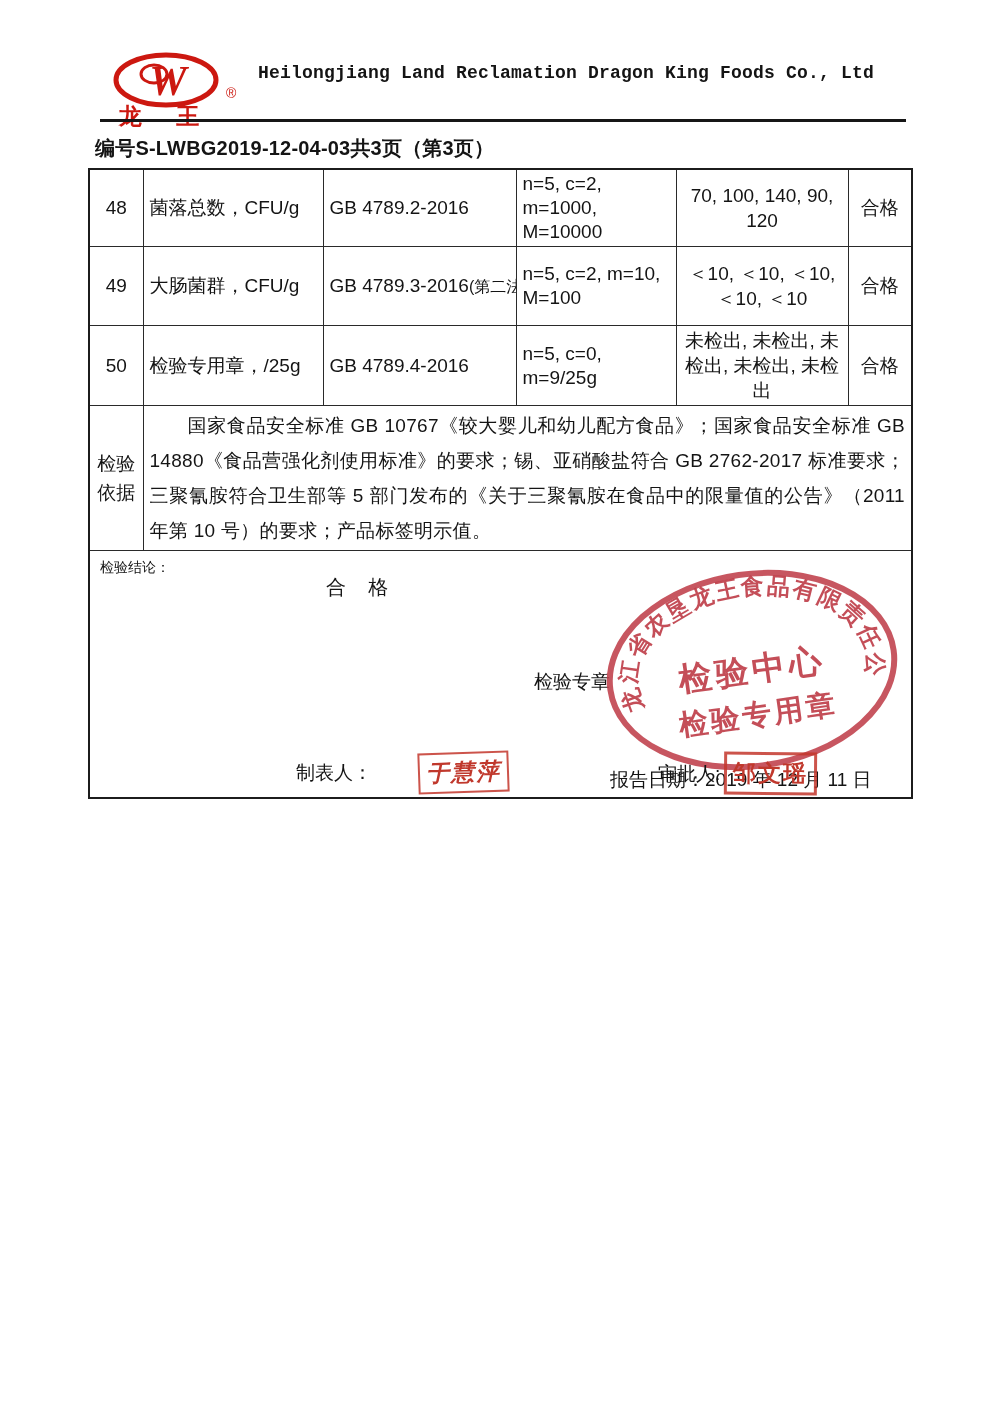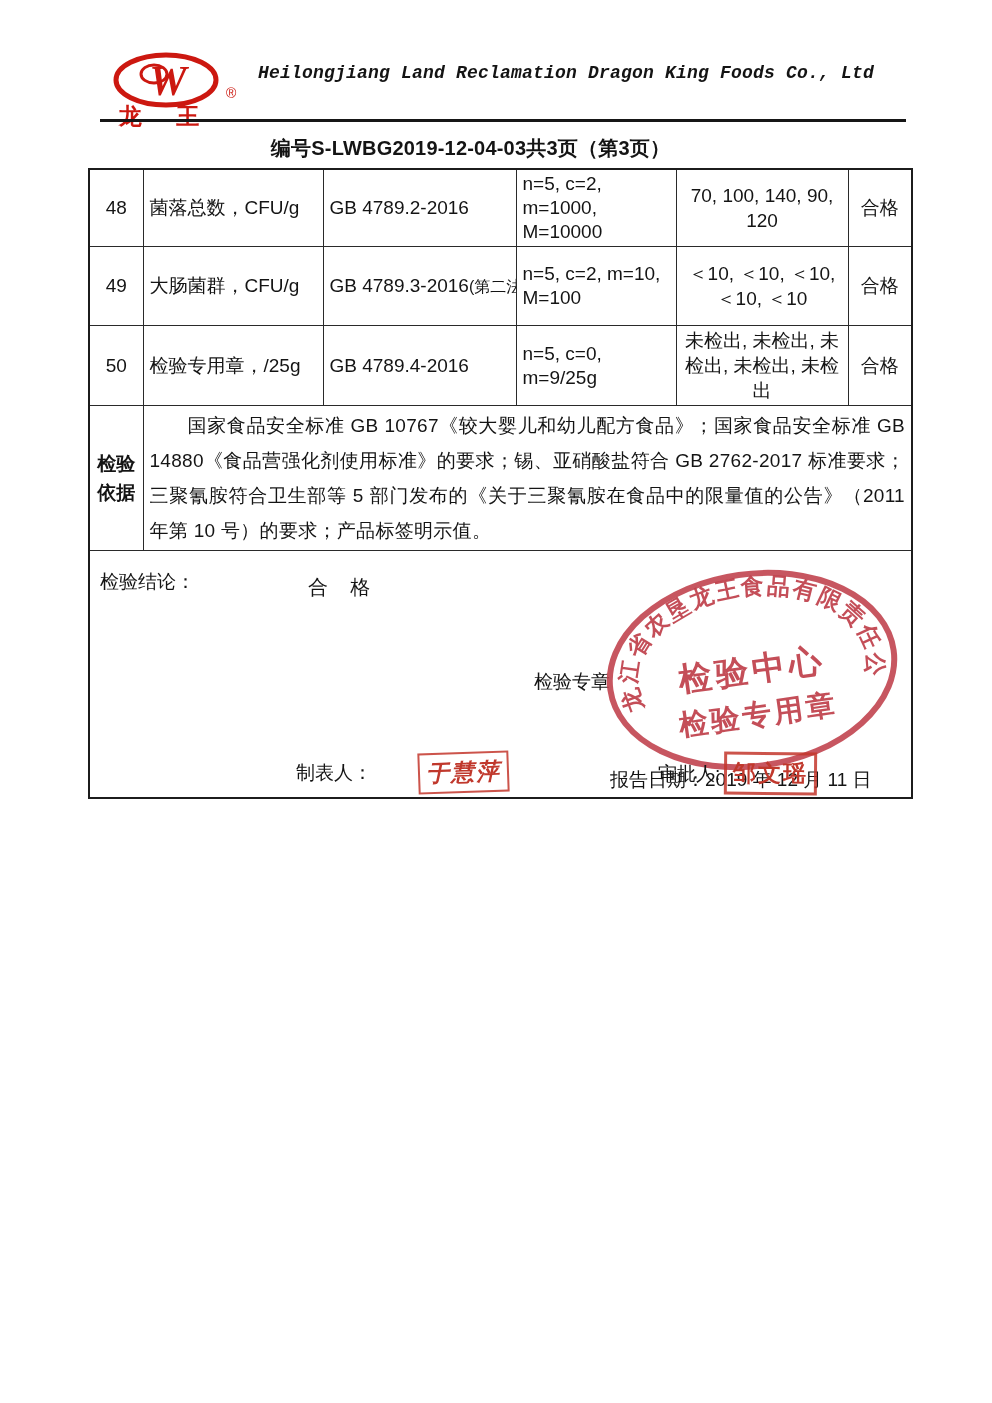--- a/index.html
+++ b/index.html
@@ -7,51 +7,51 @@
     position:relative; width:992px; height:1403px; margin:0 auto;
     background:#ffffff; overflow:hidden;
     font-family:"Liberation Sans", sans-serif; color:#141414;
   }
 
   
   .logo-mark { position:absolute; left:110px; top:42px; width:140px; height:88px; }
   .titles { position:absolute; left:258px; top:56px; }
   .title-cn { font-size:22px; font-weight:bold; letter-spacing:4.5px; white-space:nowrap; }
   .title-en { margin-top:7px; font-family:"Liberation Mono", monospace; font-weight:bold;
-              font-size:18px; letter-spacing:0.2px; white-space:nowrap;font-style:italic; }
+              font-size:18px; letter-spacing:0.2px; white-space:nowrap; }
   .header-rule { position:absolute; left:100px; top:119px; width:806px; height:3px; background:#161616; }
 
   .doc-line { position:absolute; left:95px; top:135px; width:751px;
-              display:flex; justify-content:center;
+              display:flex; justify-content:flex-start;
               font-size:20px; font-weight:bold; letter-spacing:0.2px; }
 
   
   table.report { position:absolute; left:88px; top:168px; width:823px;
                  border-collapse:collapse; table-layout:fixed;
                  border:2px solid #1c1c1c; }
   table.report td { border:1px solid #2a2a2a; font-size:19px; padding:2px 6px;
                     vertical-align:middle; overflow:hidden; }
   td.c-no     { text-align:center; }
   td.c-item   { text-align:left; padding-left:12px; }
   td.c-method { text-align:left; padding-left:10px; font-size:18px; white-space:nowrap; }
   td.c-method .note { font-size:16px; }
   td.c-req    { text-align:left; padding-left:8px; font-size:17px; line-height:24px; }
   td.c-result { text-align:center; font-size:17px; line-height:25px; }
   td.c-verdict{ text-align:center; }
   td.v-top    { vertical-align:top; padding-top:10px; }
   td.v-bottom { vertical-align:bottom; padding-bottom:8px; }
 
-  td.basis-label { text-align:center; font-weight:bold; font-size:20px; line-height:29px; padding:0 6px; }
+  td.basis-label { text-align:center; font-weight:normal; font-size:20px; line-height:29px; padding:0 6px; }
   td.basis-text  { font-size:18px; line-height:35px; text-align:justify; padding:4px 9px;
                    text-indent:2em; letter-spacing:0.3px;margin-left:48px; }
 
   
   td.conclusion-cell { position:relative; padding:0; }
-  .concl-label { position:absolute; left:10px;  top:18px; font-size:19px; }
-  .concl-value { position:absolute; left:218px; top:23px; font-size:20px; white-space:pre; }
+  .concl-label { position:absolute; left:10px;  top:8px; font-size:14px; }
+  .concl-value { position:absolute; left:236px; top:23px; font-size:20px; white-space:pre; }
   .seal-label  { position:absolute; left:444px; top:118px; font-size:19px; }
   .report-date { position:absolute; left:520px; top:216px; font-size:19px; }
   .seal        { position:absolute; left:512px; top:17px; width:300px; height:204px; }
 
   
   .signatures { position:absolute; left:0; top:752px; width:992px; height:60px; }
   .sig-group  { position:absolute; display:flex; align-items:center; }
   .sig-preparer { left:296px;gap:42px; }
   .sig-approver { left:658px; }
   .sig-label { font-size:19px; white-space:nowrap; }

